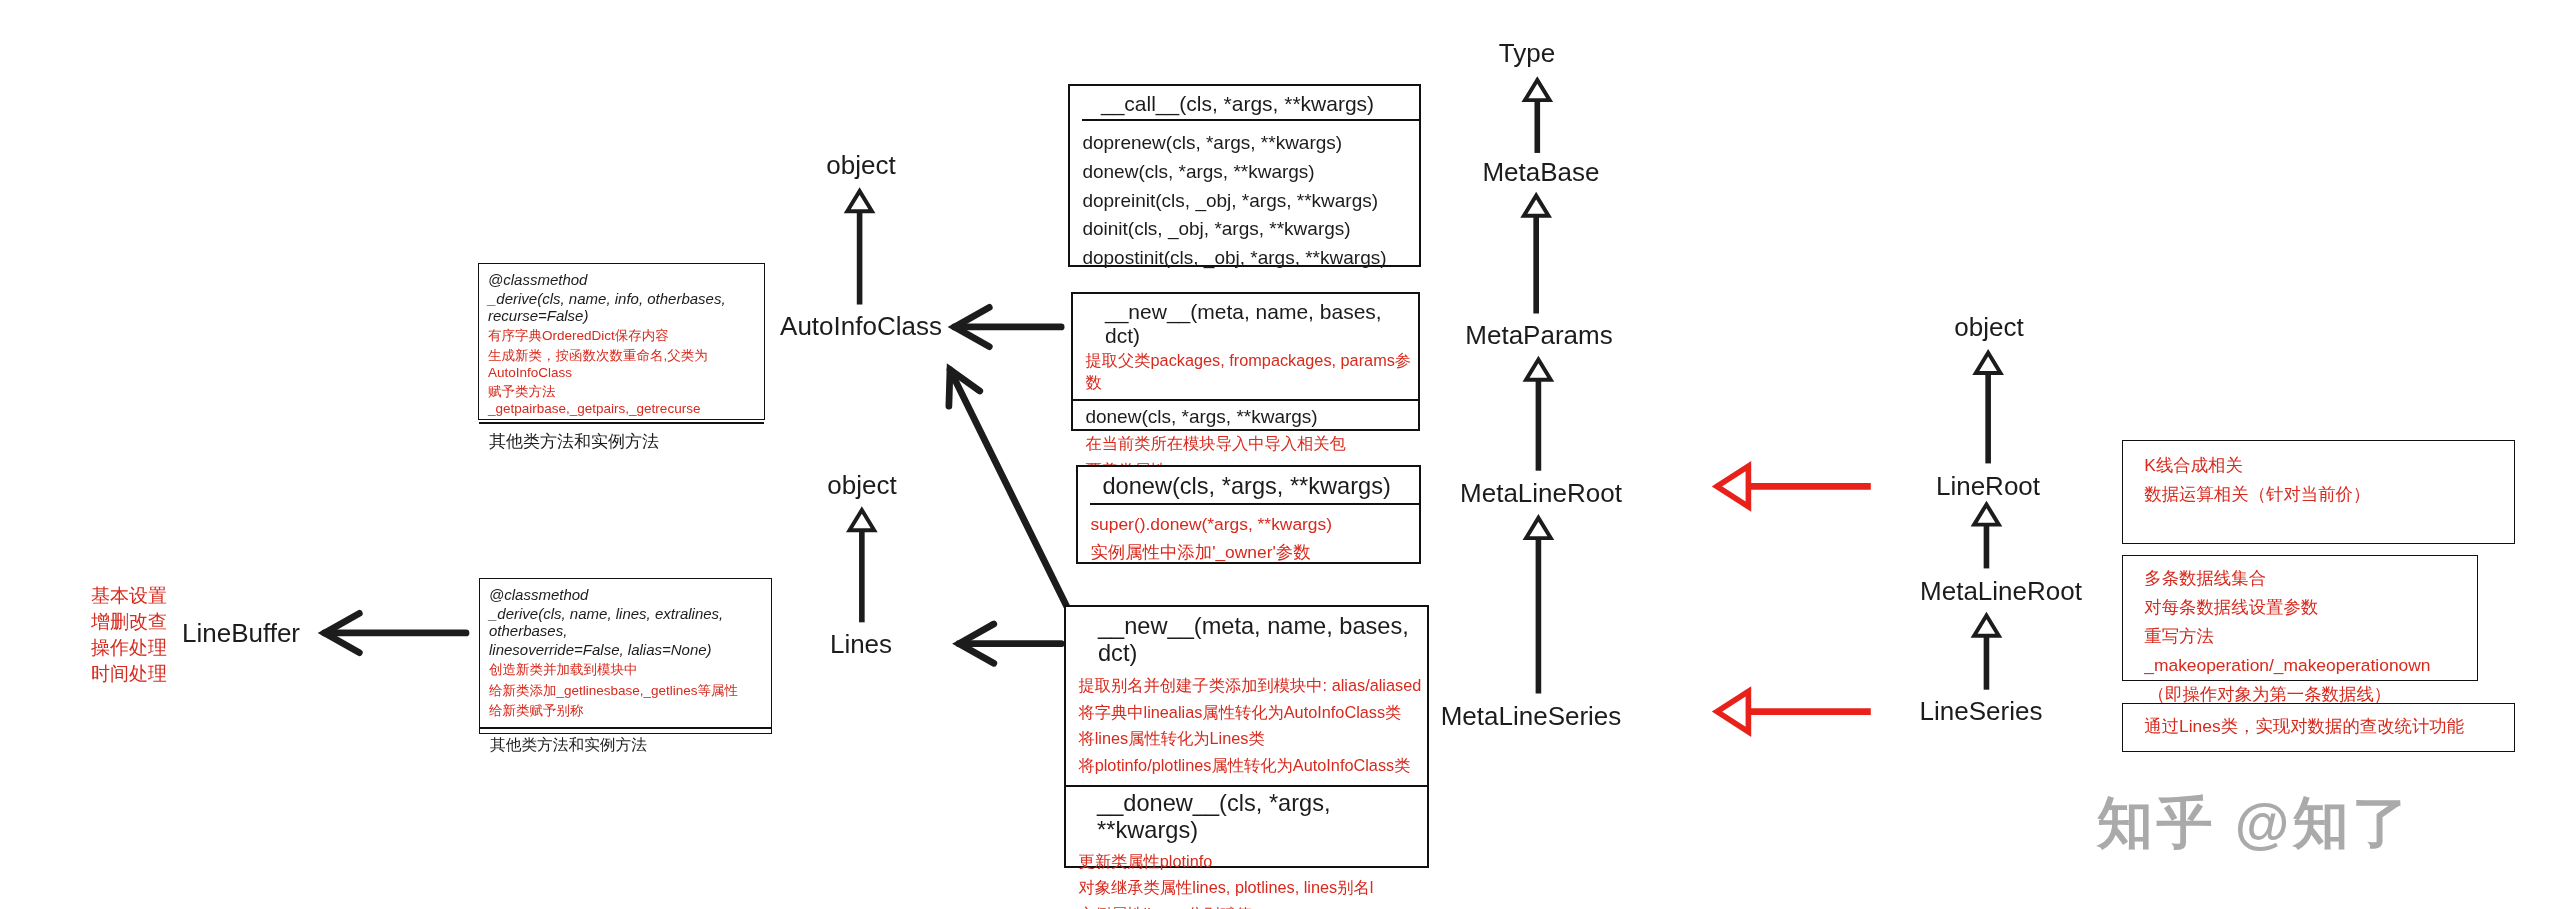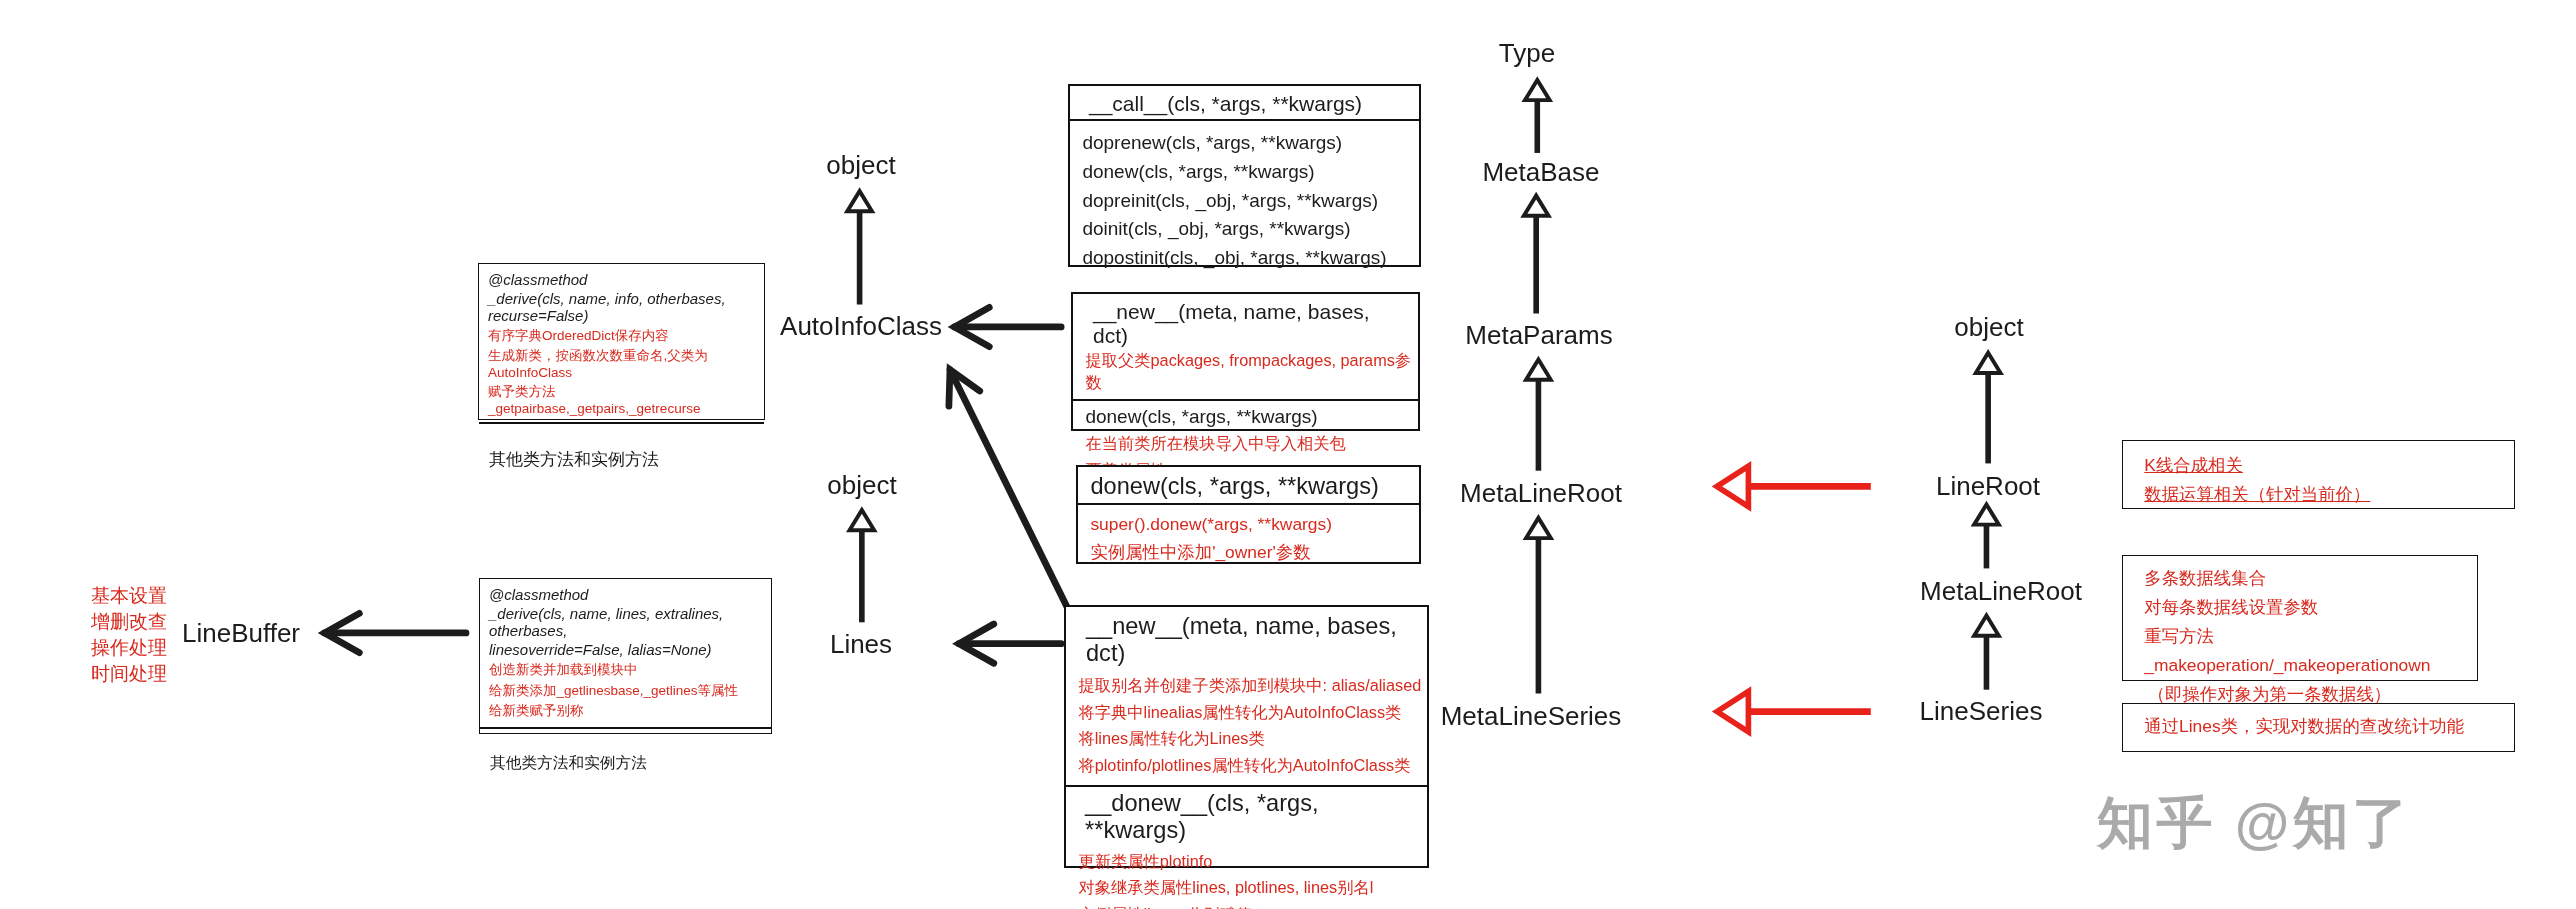--- a/index.html
+++ b/index.html
@@ -5,29 +5,29 @@
   html,body{margin:0;padding:0;background:#ffffff;}
   body{position:relative;width:2576px;height:910px;overflow:hidden;
        font-family:"Liberation Sans",sans-serif;color:#1c1c1c;}
   .layer{position:absolute;left:0;top:0;}
   .label{position:absolute;transform:translate(-50%,-50%);font-size:26px;
          color:#1c1c1c;white-space:nowrap;z-index:2;}
   .box{position:absolute;background:#fff;border:2.2px solid #111;
        box-sizing:border-box;z-index:2;font-size:18.5px;}
   .thin{border-width:1.7px;}
   .pad{padding:4.5px 10px 5.6px 12.4px;}
-  .hdr{font-size:21px;color:#1c1c1c;padding:5.6px 10px 3.4px 19px;}
+  .hdr{font-size:21px;color:#1c1c1c;padding:5.6px 10px 3.4px 19px;margin-left:12px;}
   .hdr.ind{padding-left:20px;}
   .bighdr{font-size:23.6px;}
   .red{color:#d8291d;}
   .blk-line{font-size:19px;margin:6.7px 0;}
   .red-line{font-size:16.3px;margin:4.5px 0;line-height:1.35;}
   .small-blk{font-size:15px;margin:2.2px 0;font-style:italic;}
   .small-red{font-size:13.5px;margin:2.8px 0;}
-  .footer-line{font-size:17px;padding:24px 10px;}
+  .footer-line{font-size:17px;padding:6px 10px;}
   .note-box{position:absolute;background:#fff;border:1.7px solid #111;
             box-sizing:border-box;color:#d8291d;font-size:17.4px;
             padding:10px 5.6px 5.6px 21.3px;line-height:29px;z-index:2;}
   .annot{position:absolute;color:#d8291d;font-size:19px;line-height:26px;z-index:2;}
   .watermark{position:absolute;color:#aaaaaa;font-size:56px;font-weight:700;
              letter-spacing:3.4px;z-index:3;white-space:nowrap;}
 </style>
 </head>
 <body>
 
@@ -189,21 +189,21 @@
     <div class="small-blk">@classmethod</div>
     <div class="small-blk">_derive(cls, name, lines, extralines, otherbases,</div>
     <div class="small-blk">linesoverride=False, lalias=None)</div>
     <div class="red small-red">创造新类并加载到模块中</div>
     <div class="red small-red">给新类添加_getlinesbase,_getlines等属性</div>
     <div class="red small-red">给新类赋予别称</div>
   </div>
   <div class="footer-line" style="font-size:15.7px;">其他类方法和实例方法</div>
 </div>
 
-<div class="note-box" style="left:2122px;top:440px;width:393px;height:69px;text-decoration:underline;">
+<div class="note-box" style="left:2122px;top:440px;width:393px;height:104px;">
   <div>K线合成相关</div>
   <div>数据运算相关（针对当前价）</div>
 </div>
 
 <div class="note-box" style="left:2122px;top:555px;width:356px;height:126px;padding-top:7.9px;">
   <div>多条数据线集合</div>
   <div>对每条数据线设置参数</div>
   <div>重写方法_makeoperation/_makeoperationown</div>
   <div style="padding-left:3.4px;">（即操作对象为第一条数据线）</div>
 </div>

